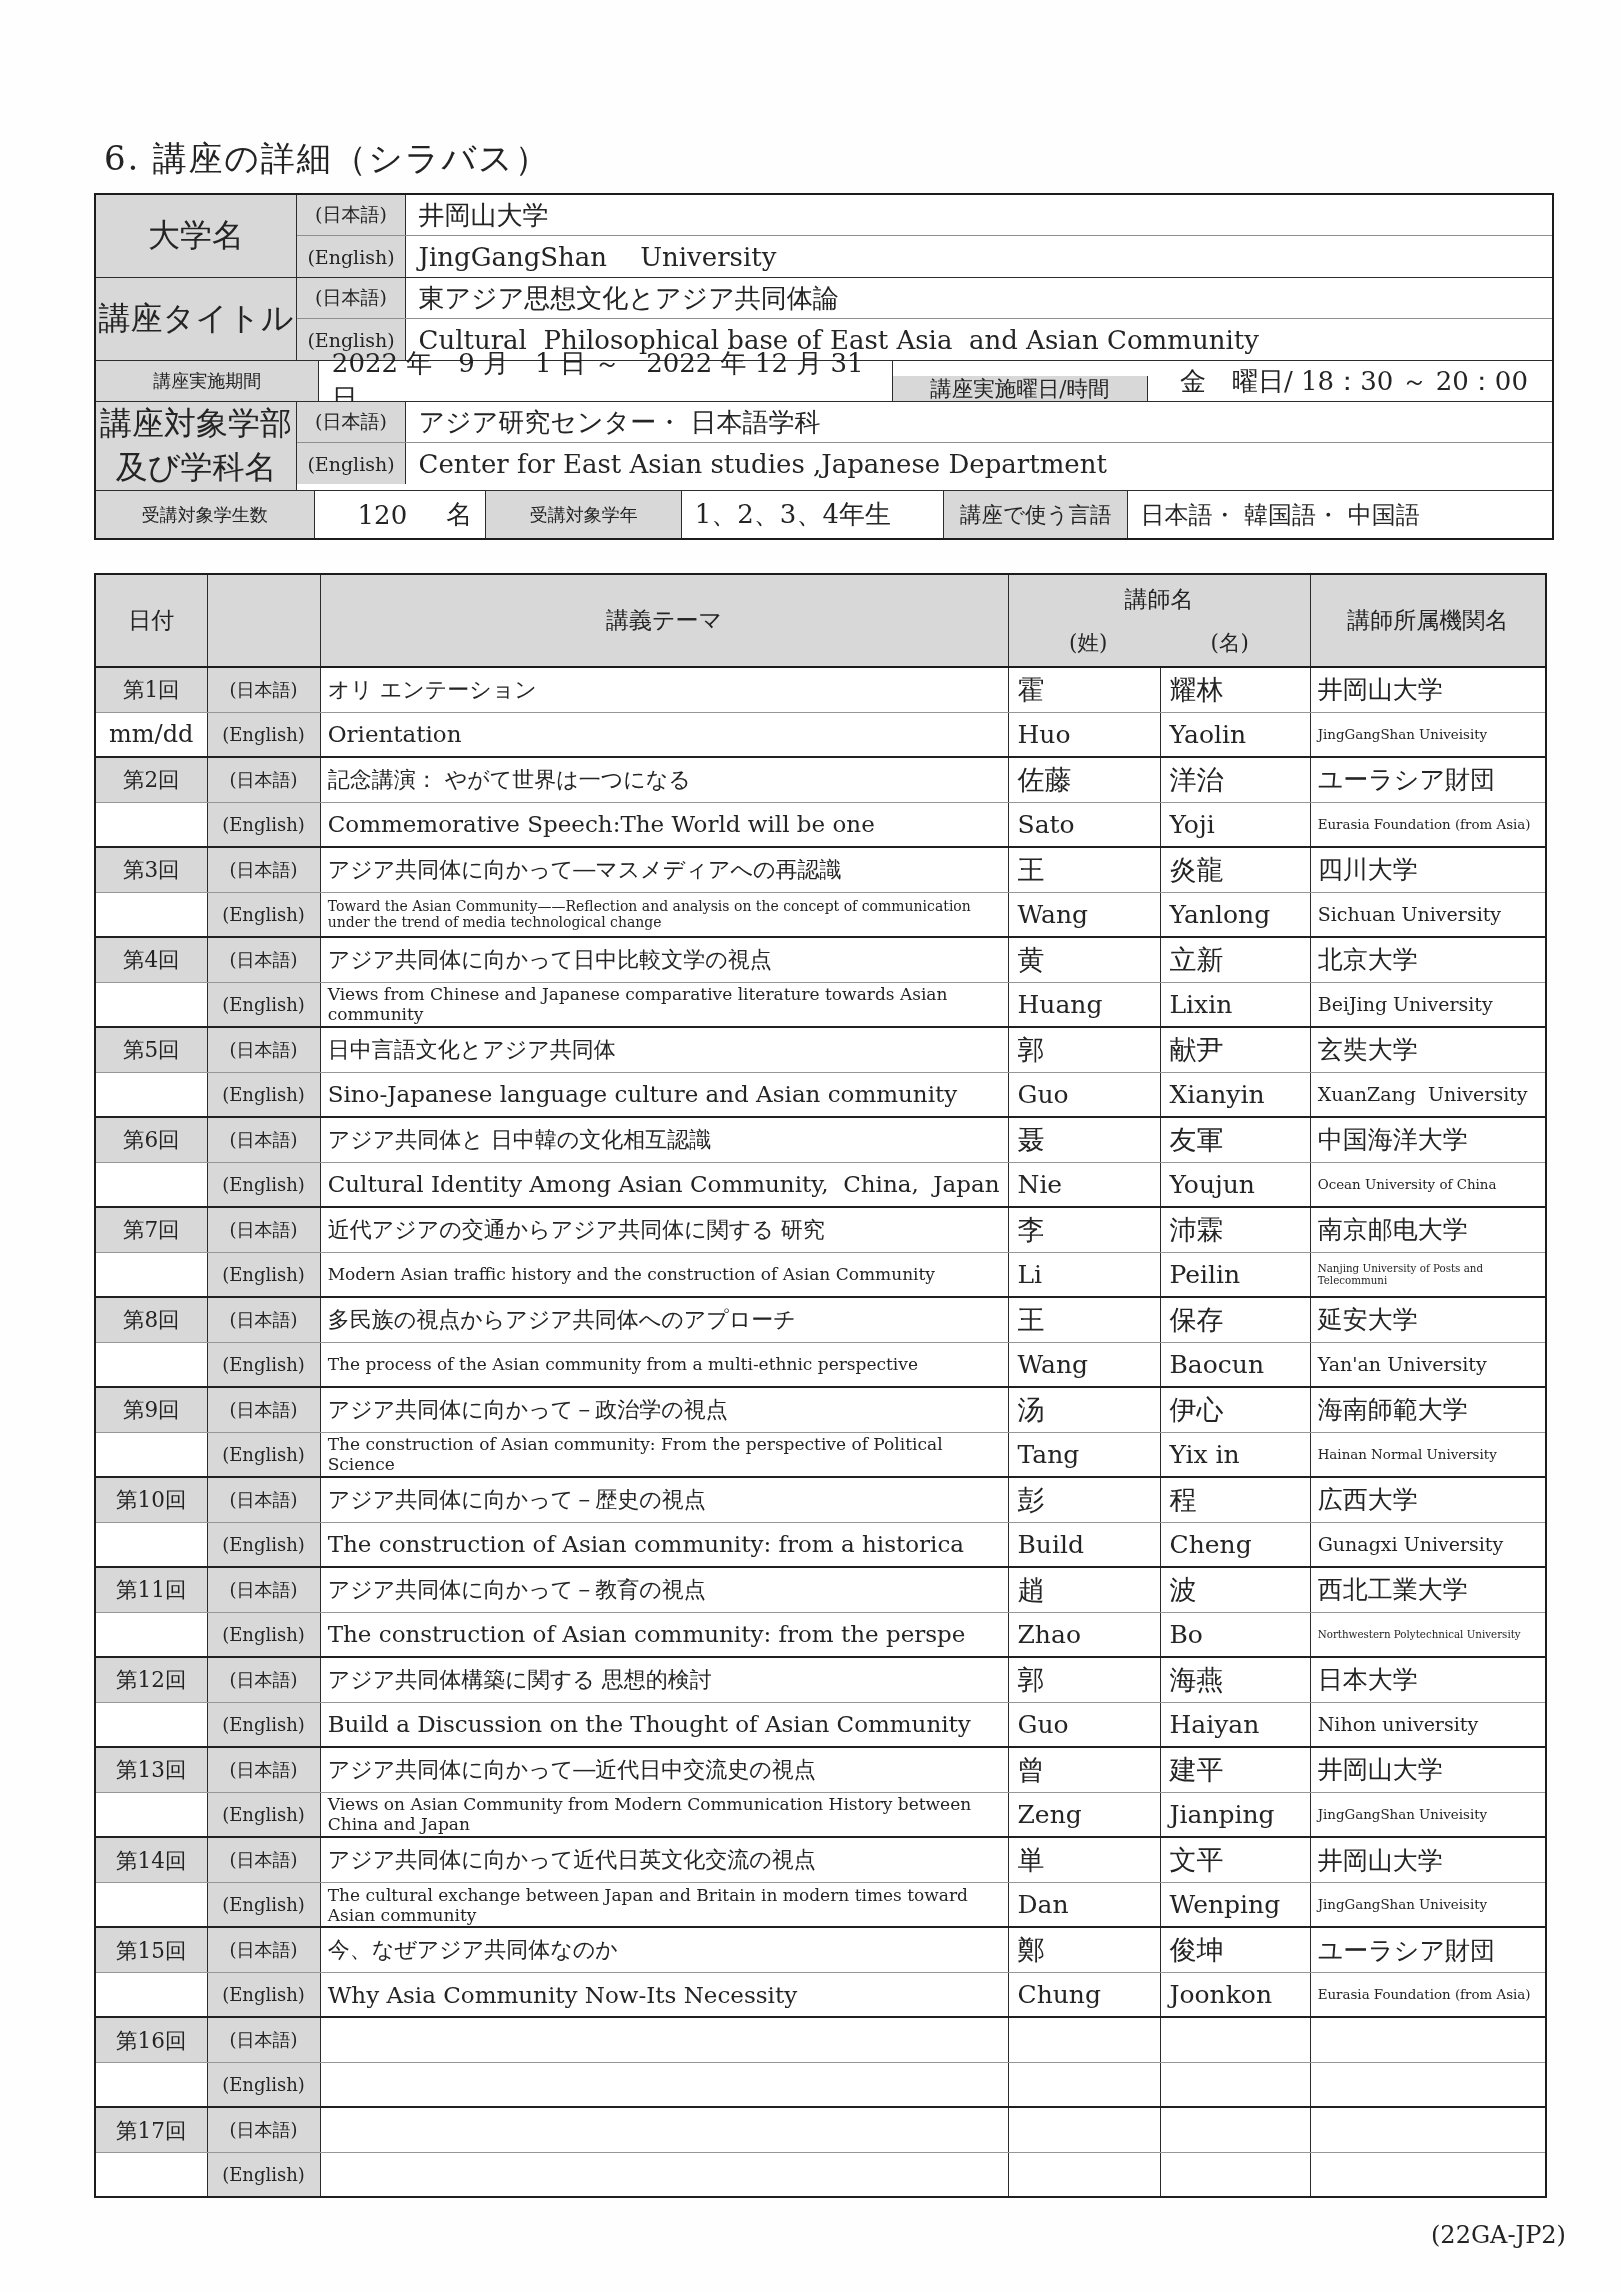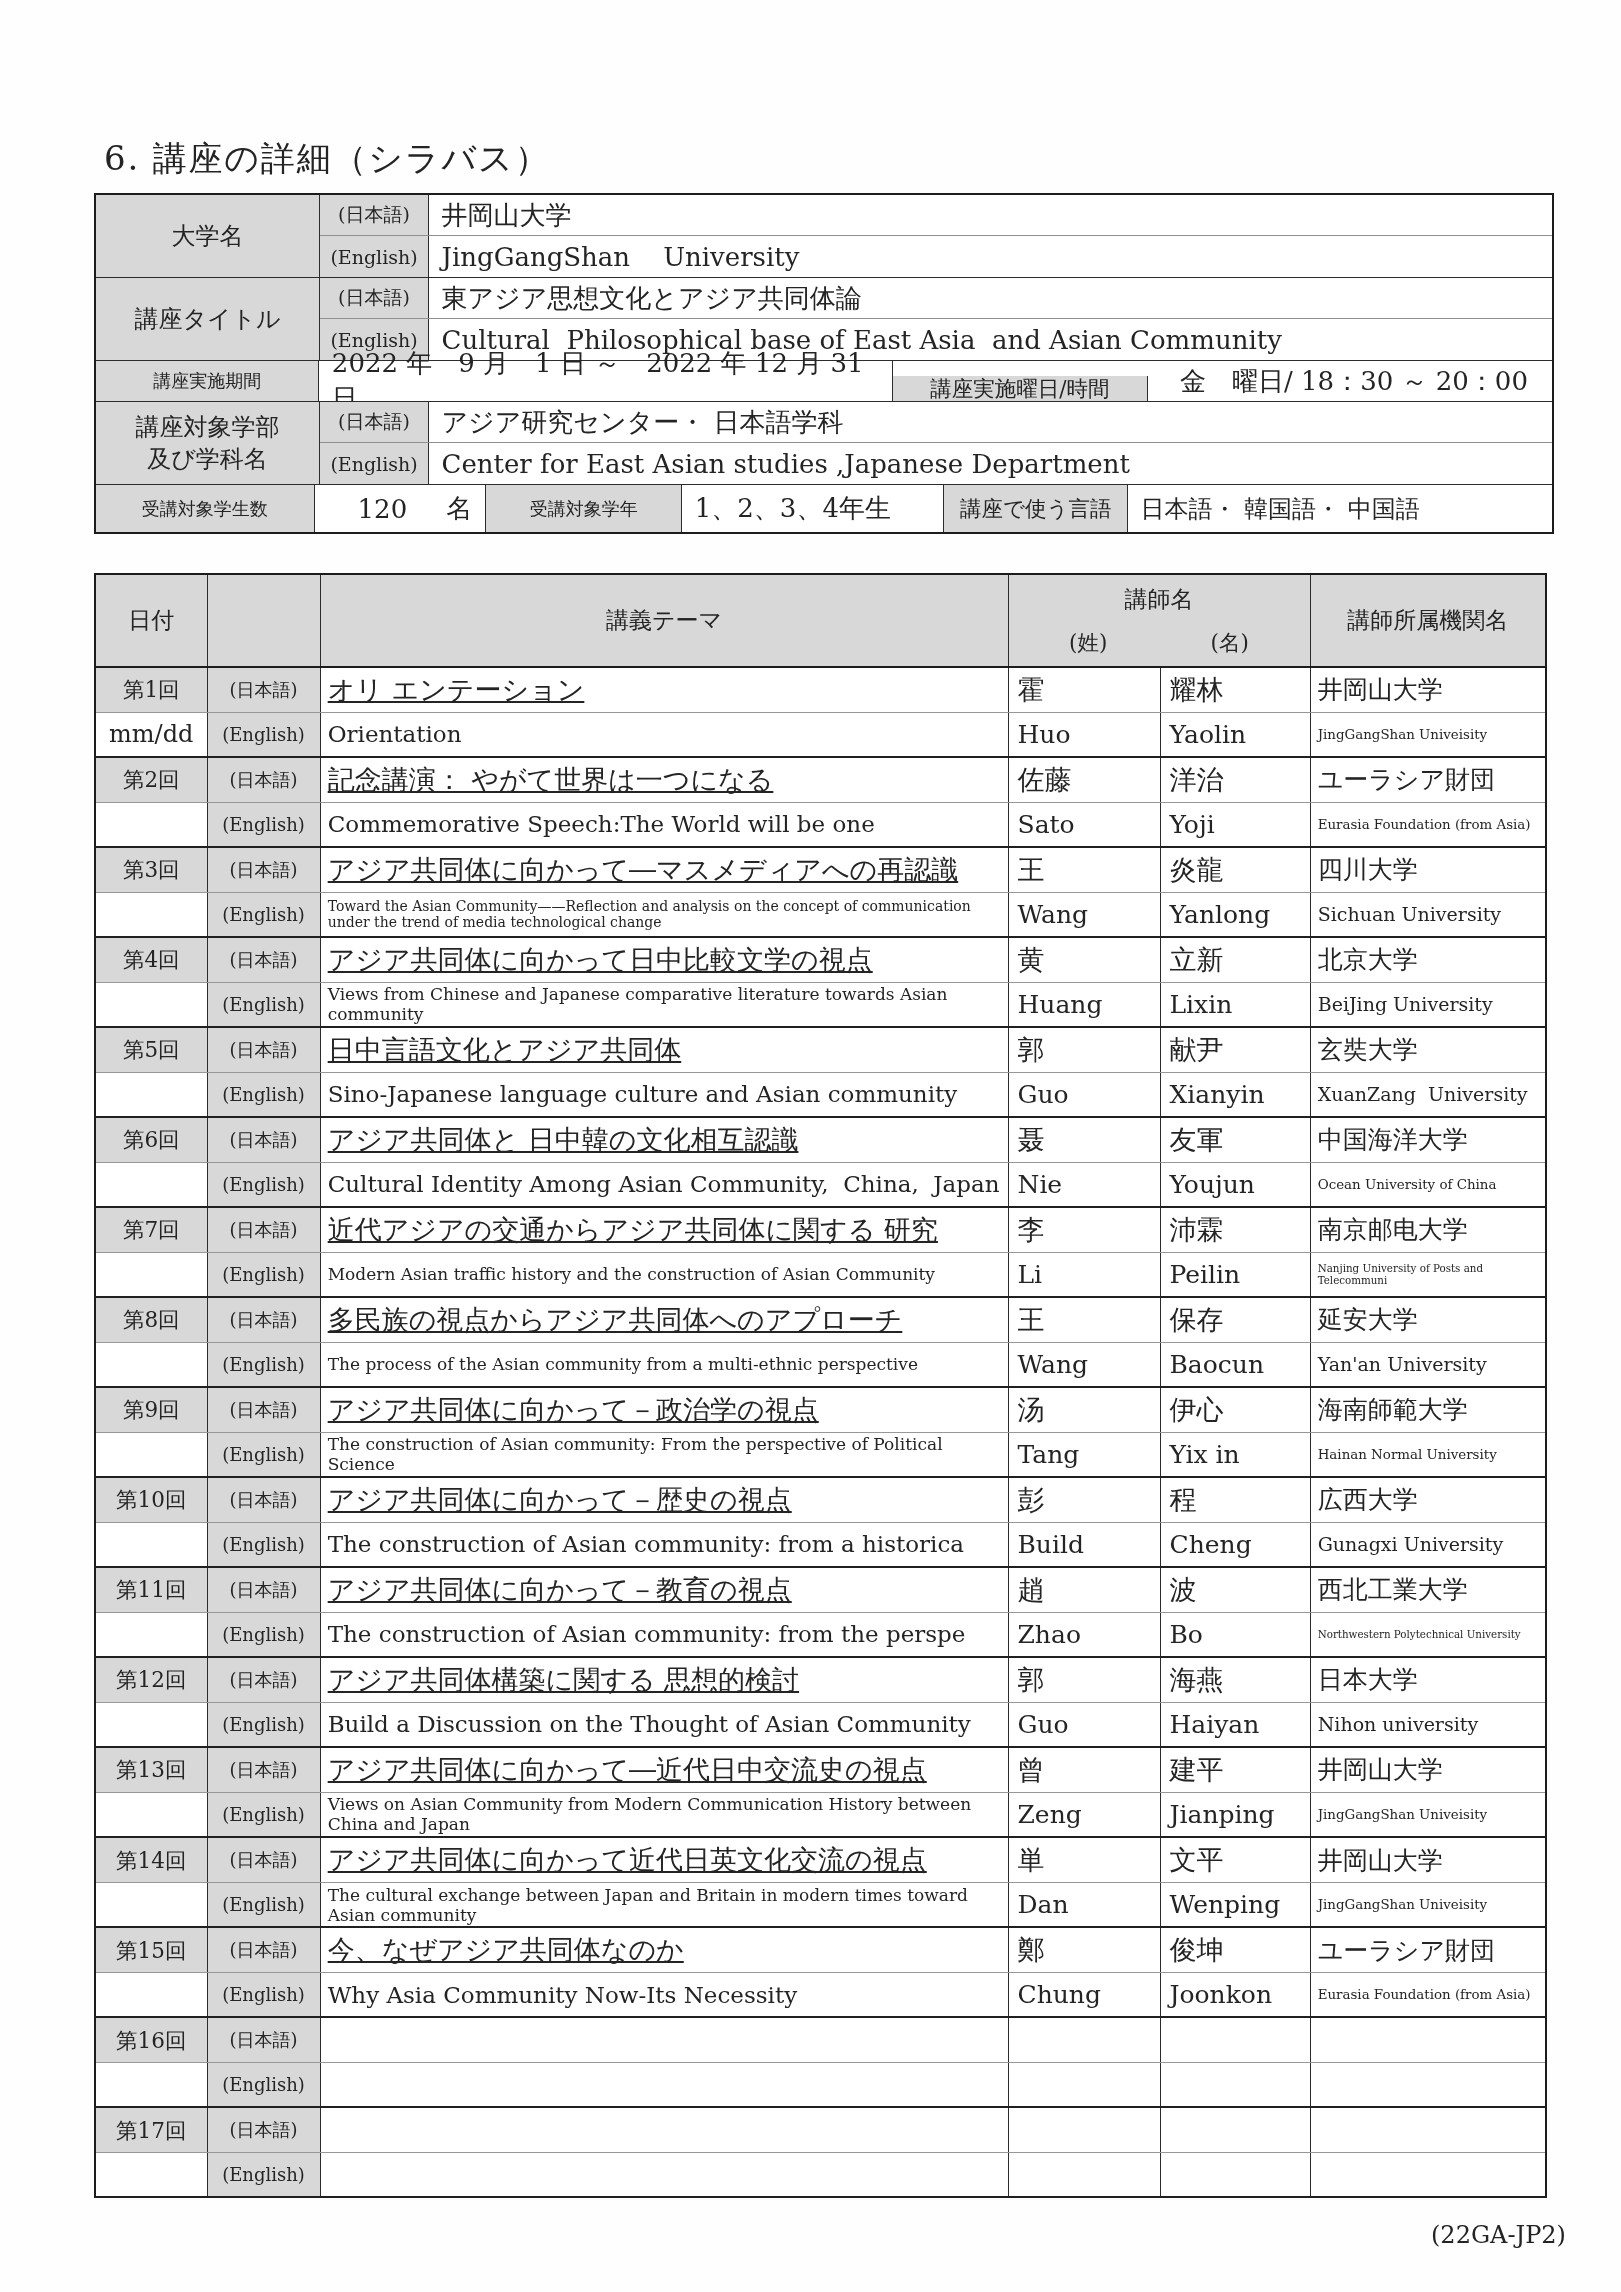--- a/index.html
+++ b/index.html
@@ -8,21 +8,21 @@
 
   .page-title { position:absolute; left:104px; top:136px; font-size:34px; letter-spacing:1.8px; }
 
   
   .t1 { position:absolute; left:94px; top:193px; width:1460px; border:2.7px solid #1c1c1c; background:#fff; }
   .t1-row { display:flex; border-bottom:1.8px solid #2c2c2c; }
   .t1-row:last-child { border-bottom:none; }
   .cell { border-right:1.8px solid #2c2c2c; display:flex; align-items:center; }
   .cell:last-child { border-right:none; }
   .gray { background:#d8d8d8; }
-  .t1-label { width:224px; flex-direction:column; justify-content:center; font-size:24px; text-align:center; }
+  .t1-label { width:201px; flex-direction:column; justify-content:center; font-size:32px; text-align:center; }
   .t1-right { flex:1; display:flex; flex-direction:column; }
   .t1-sub { display:flex; height:41px; }
   .t1-sub:first-child { border-bottom:0.9px solid #8f8f8f; }
   .t1-lang { width:109px; justify-content:center; font-size:19px; }
   .t1-val { flex:1; font-size:26px; padding:0 12.5px; white-space:pre-wrap; }
   .h46 { height:41px; } .h52 { height:47px; }
   .c-center { justify-content:center; }
   .fs24 { font-size:21.5px; } .fs26 { font-size:18px; } .fs27 { font-size:24px; } .fs29 { font-size:26px; }
   .pad { padding:0 12.5px; white-space:pre-wrap; }
 
@@ -33,21 +33,21 @@
   tr.head td { height:93px; background:#d8d8d8; text-align:center; font-size:23px; border-bottom:2.7px solid #1c1c1c; }
   tr.head .lect-head { padding:3.6px 9px; }
   .lect-head .l1 { font-size:23px; }
   .lect-head .l2 { display:flex; justify-content:space-around; font-size:21.5px; margin-top:12.5px; }
   tr.jp-row td { height:45px; border-bottom:0.9px solid #979797; border-top:2.7px solid #202020; }
   tr.en-row td { height:45px; border-top:0.9px solid #979797; border-bottom:2.7px solid #202020; }
   td.no-cell { background:#d8d8d8; text-align:center; font-size:21.5px; }
   td.date-en-cell { background:#fff; text-align:center; font-size:24px; }
   td.lang-cell { background:#d8d8d8; text-align:center; font-size:18px; }
   td.theme-cell { padding:1.8px 7.2px; white-space:pre-wrap; }
-  .theme-ja { font-size:27px;text-decoration:underline; }
+  .theme-ja { font-size:22px; }
   .theme-en { font-size:23px; }
   .theme-en.en-small { font-size:17px; }
   .theme-en.en-tiny { font-size:14px; }
   td.name-cell { padding-left:9px; }
   .name-ja { font-size:27px; }
   .name-en { font-size:25px; }
   td.org-cell { padding-left:7.2px; white-space:pre-wrap; }
   .org-ja { font-size:25px; }
   .org-en { font-size:19px; }
   .org-en.org-small { font-size:13.4px; }

